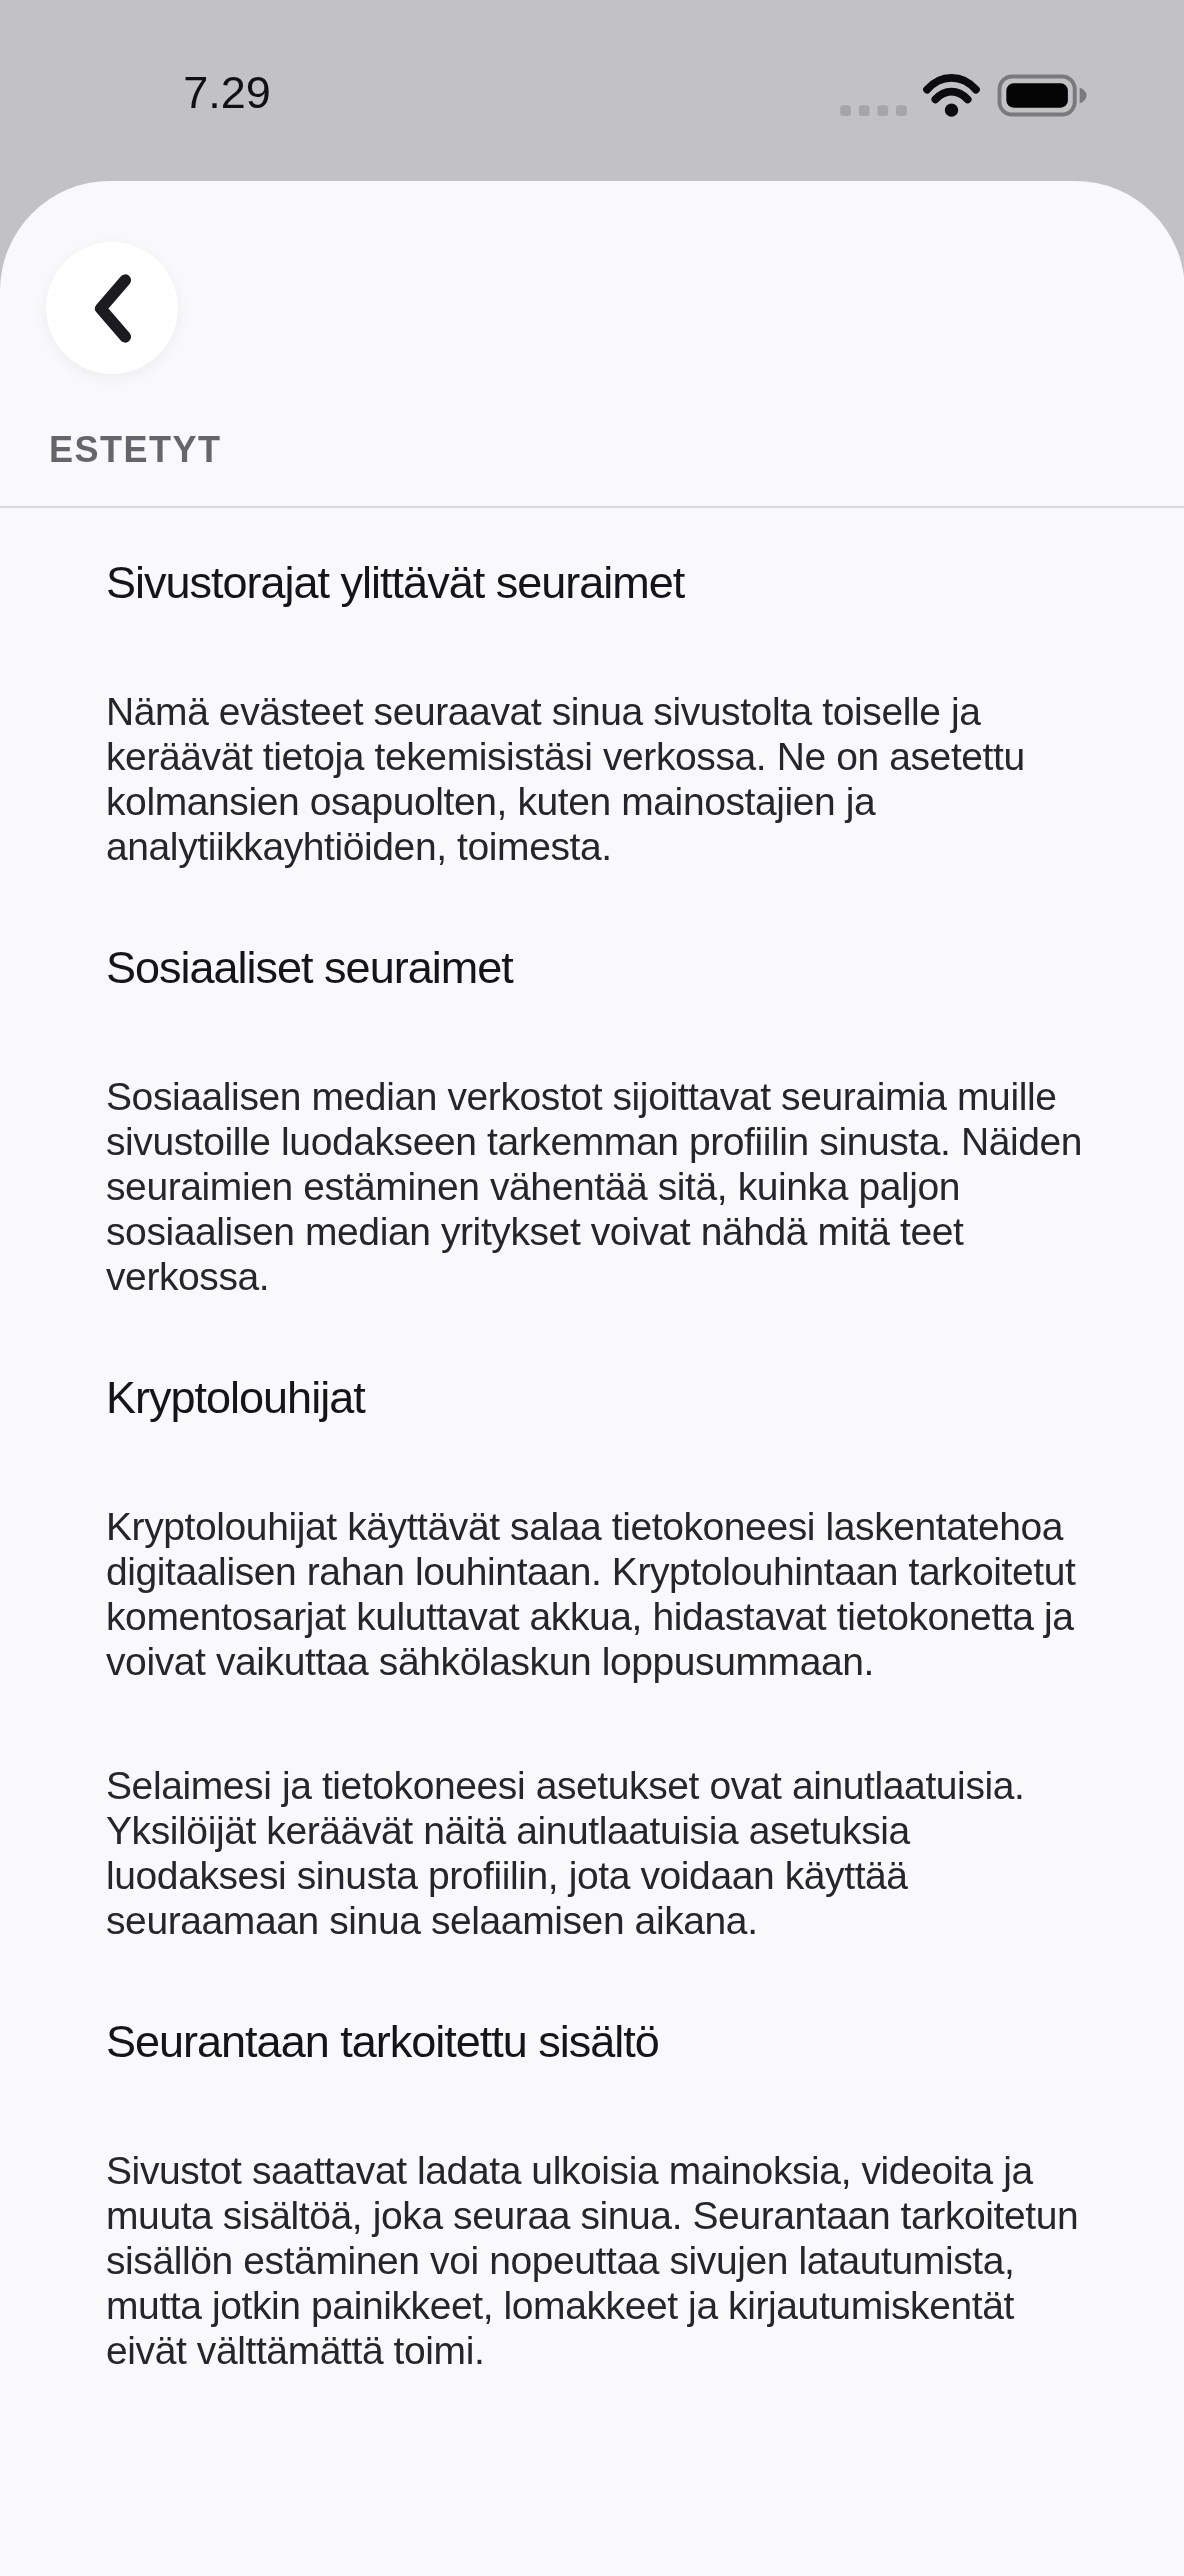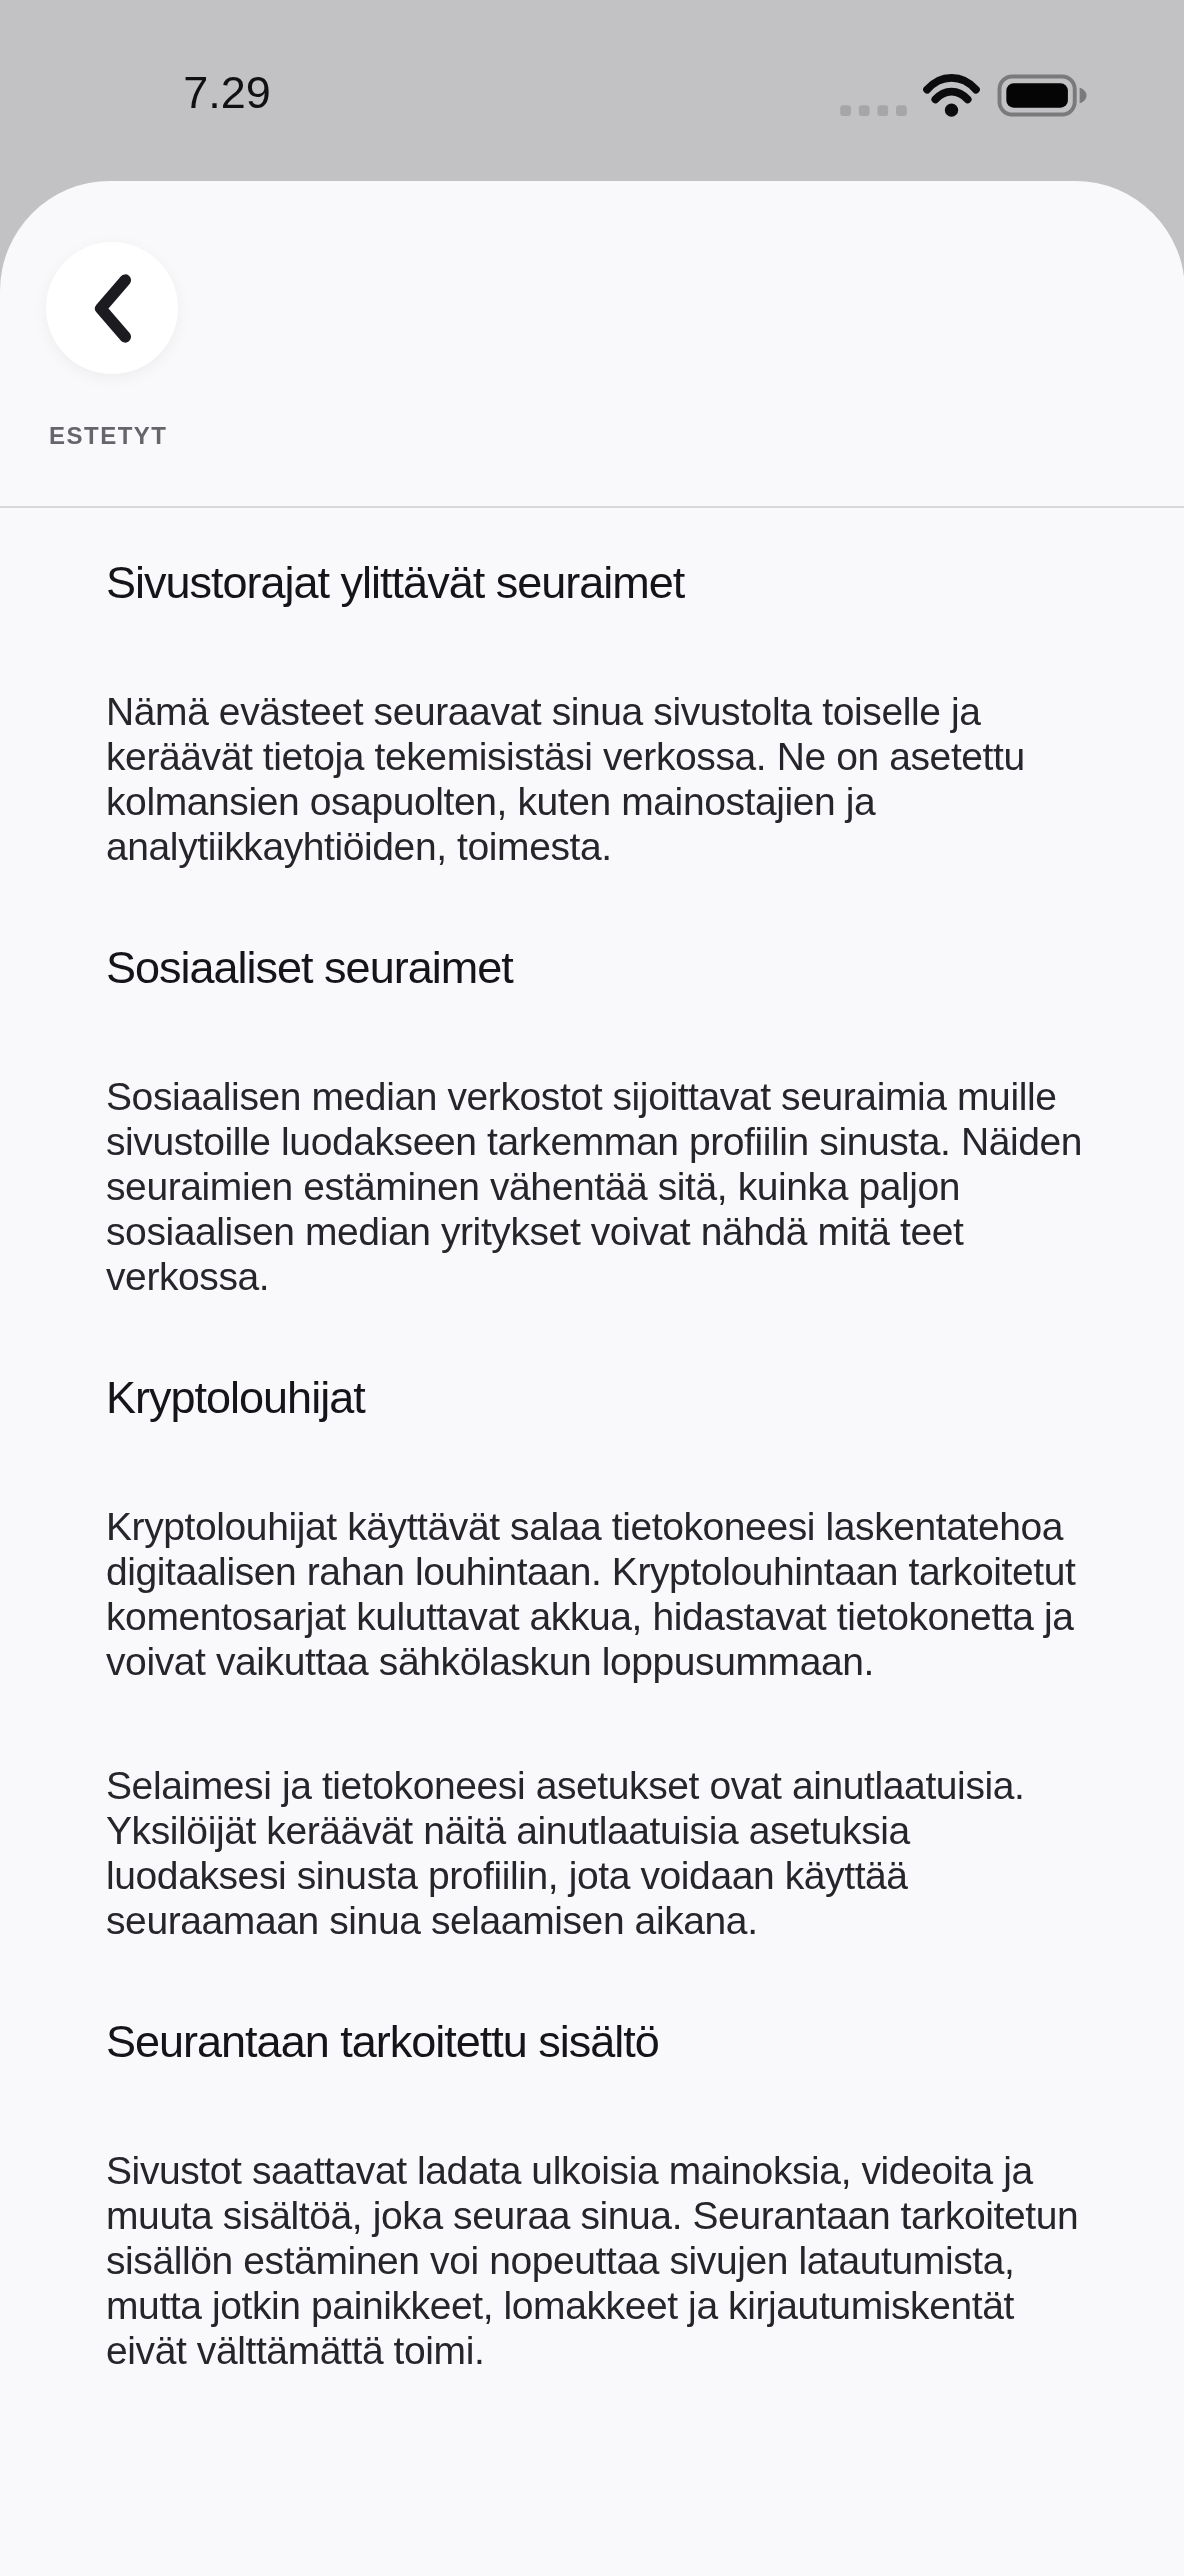--- a/index.html
+++ b/index.html
@@ -65,22 +65,22 @@
     padding: 0;
     display: flex;
     align-items: center;
     justify-content: center;
     box-shadow: 0 3.9px 15.7px rgba(0,0,0,0.05);
     cursor: pointer;
   }
   .eyebrow {
     position: absolute;
     left: 49px;
-    top: 241px;
-    font-size: 24px;
+    top: 248px;
+    font-size: 36px;
     font-weight: 700;
     letter-spacing: 1.5px;
     color: #66656c;
   }
   .divider {
     position: absolute;
     left: 0; right: 0;
     top: 325px;
     height: 2px;
     background: #d9d9db;

